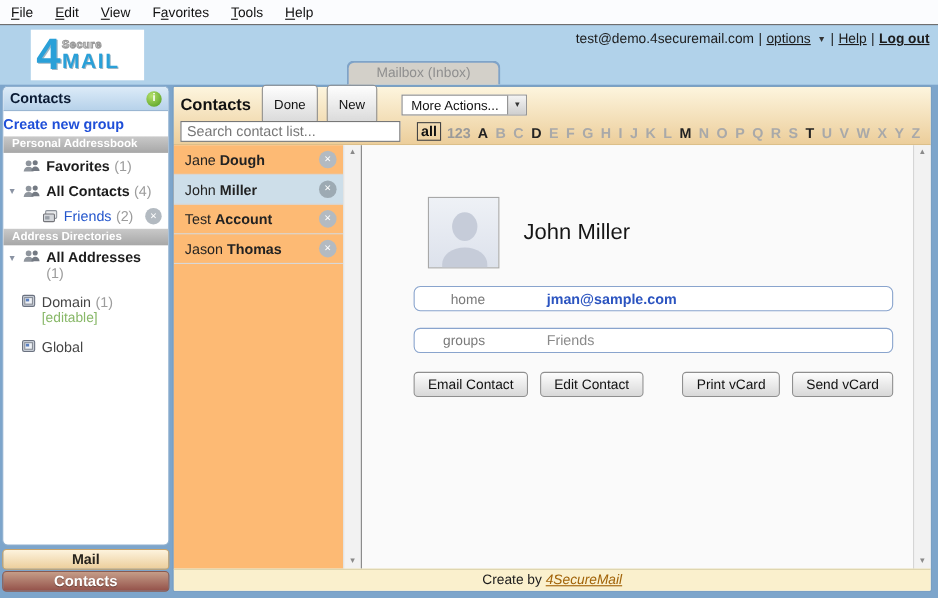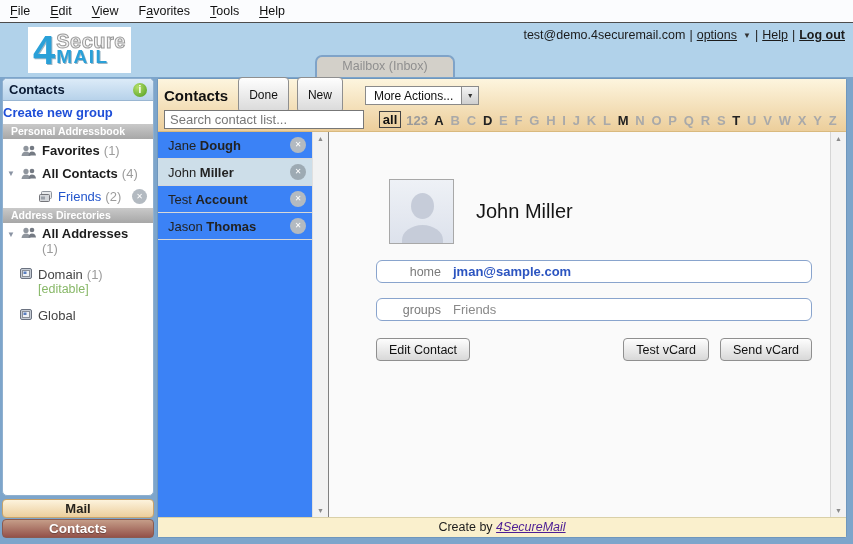--- a/index.html
+++ b/index.html
@@ -22,21 +22,21 @@
   .menu-item u { text-underline-offset: 2px; }
 
   
   .band { position: absolute; top: 23px; left: 0; width: 853px; height: 54px; background: #b1d2ea; }
   .logo {
     position: absolute; left: 28px; top: 4px; width: 103px; height: 46px;
     background: #fff; display: flex; align-items: center; padding: 2px 5px;
   }
   .logo-4 { font-size: 40px; font-weight: bold; color: #2aa0d8; line-height: 38px; text-shadow: 1px 1px 0 #9fb6c4; }
   .logo-right { display: flex; flex-direction: column; margin-left: 1px; }
-  .logo-secure { font-size: 20px; font-weight: bold; color: #f2f2f2; -webkit-text-stroke: 1px #9a9a9a; line-height: 13px; letter-spacing: .5px; }
+  .logo-secure { font-size: 10px; font-weight: bold; color: #f2f2f2; -webkit-text-stroke: 1px #9a9a9a; line-height: 13px; letter-spacing: .5px; }
   .logo-mail { font-size: 19px; font-weight: bold; color: #2aa0d8; line-height: 17px; letter-spacing: 1.5px; text-shadow: 1px 1px 0 #9fb6c4; }
   .session { position: absolute; right: 8px; top: 5px; font-size: 12.5px; color: #1c1c1c; display: flex; align-items: center; gap: 4px; }
   .session a { color: #1c1c1c; text-decoration: underline; }
   .session .logout { font-weight: bold; }
   .dd-arrow { font-size: 8px; color: #333; margin-left: 2px; }
   .tab {
     position: absolute; left: 315px; top: 32px; width: 140px; height: 22px;
     background: #d3d0c9; border: 2px solid #7fa3c8; border-bottom: none;
     border-radius: 7px 7px 0 0; color: #8f8f8f; font-size: 12.5px;
     text-align: center; line-height: 18px;
@@ -114,54 +114,54 @@
   .mh-row2 { display: flex; align-items: center; margin-top: 3px; }
   .search-input { width: 200px; height: 19px; border: 1px solid #777; font-size: 13px; padding: 1px 5px; color: #333; font-family: "Liberation Sans", sans-serif; }
   .search-input::placeholder { color: #777; opacity: 1; }
   .alpha { margin-left: auto; display: flex; align-items: flex-end; font-weight: bold; font-size: 13px; }
   .alpha-all { border: 1px solid #444; padding: 0 3px; color: #111; margin-right: 5px; }
   .alpha-123 { color: #9a9a9a; margin-right: 3px; }
   .letter { color: #a9a9a9; padding: 0 3.4px; }
   .letter.active { color: #222; }
 
   .main-body { flex: 1; display: flex; min-height: 0; }
-  .list-col { width: 154px; background: #3b82f6; overflow: hidden; }
+  .list-col { width: 154px; background: #fdba74; overflow: hidden; }
   .contact-row { height: 27px; border-bottom: 1px solid #d8d8d8; display: flex; align-items: center; padding: 0 6px 0 10px; font-size: 13px; color: #222; }
   .contact-row.selected { background: #cddee9; }
   .row-x { margin-left: auto; width: 16px; height: 16px; border-radius: 50%; background: #b3bac1; color: #fff; font-size: 8px; line-height: 16px; text-align: center; }
   .contact-row.selected .row-x { background: #9daab3; }
   .vscroll { width: 16px; background: #f2f2f2; border-left: 1px solid #e0e0e0; display: flex; flex-direction: column; justify-content: space-between; align-items: center; padding: 3px 0; font-size: 7px; color: #8a8a8a; flex-shrink: 0; }
 
   .detail { flex: 1; background: #fafafa; border-left: 1px solid #808080; overflow: hidden; }
   .d-head { display: flex; align-items: center; margin: 47px 0 0 60px; }
   .photo { width: 65px; height: 65px; border: 1px solid #a8a8a8; background: linear-gradient(#eef1f6,#dde2ec); position: relative; overflow: hidden; }
   .ph-head { position: absolute; left: 21px; top: 13px; width: 23px; height: 26px; border-radius: 50%; background: #c6ccd9; }
   .ph-body { position: absolute; left: 12px; bottom: -12px; width: 41px; height: 30px; border-radius: 50% 50% 0 0; background: #c6ccd9; }
   .d-name { margin-left: 22px; font-size: 20px; color: #151515; }
   .fields { margin-top: 16px; }
   .field {
     margin: 0 18px 15px 47px; height: 23px; border: 1px solid #89a4cd; border-radius: 6px;
-    background: #fff; display: flex; align-items: center; font-size: 13px;
+    background: #fff; display: flex; align-items: center; font-size: 13px; gap: 44px;
   }
   .f-label { width: 76px; text-align: right; color: #7a7a7a; padding-right: 12px; font-size: 12.5px; flex-shrink: 0; }
   .f-value.email { color: #2b54c0; font-weight: bold; }
   .f-value.plain { color: #8a8a8a; }
   .d-buttons { display: flex; margin: 17px 18px 0 47px; gap: 11px; }
   .btn-lg {
     height: 23px; border: 1px solid #8f8f8f; border-radius: 4px;
     background: linear-gradient(#fdfdfd,#d8d8d8); font-size: 12.5px; padding: 0 12px;
     font-family: "Liberation Sans", sans-serif; color: #111;
   }
   .d-spacer { flex: 1; }
 
   .footer {
     height: 20px; background: #faf0cd; border-top: 1px solid #d9d0a8;
     text-align: center; font-size: 12.5px; color: #1c1c1c; line-height: 19px; flex-shrink: 0;
   }
-  .f-link { color: #4c1d95; font-style: italic; text-decoration: underline; }
+  .f-link { color: #a16207; font-style: italic; text-decoration: underline; }
 </style>
 </head>
 <body>
 
 <div class="menubar">
     <span class="menu-item"><u>F</u>ile</span>
     <span class="menu-item"><u>E</u>dit</span>
     <span class="menu-item"><u>V</u>iew</span>
     <span class="menu-item">F<u>a</u>vorites</span>
     <span class="menu-item"><u>T</u>ools</span>
@@ -374,23 +374,24 @@
         <div class="field">
           <span class="f-label">home</span>
           <span class="f-value email">jman@sample.com</span>
         </div>
         <div class="field">
           <span class="f-label">groups</span>
           <span class="f-value plain">Friends</span>
         </div>
       </div>
       <div class="d-buttons">
+        <button class="btn-lg">Email Contact</button>
         <button class="btn-lg">Edit Contact</button>
         <div class="d-spacer"></div>
-        <button class="btn-lg">Test vCard</button>
+        <button class="btn-lg">Print vCard</button>
         <button class="btn-lg">Send vCard</button>
       </div>
     </div>
 
     <div class="vscroll" style="border-left:1px solid #d5d5d5">
       <span>▲</span>
       <span>▼</span>
     </div>
   </div>
 

